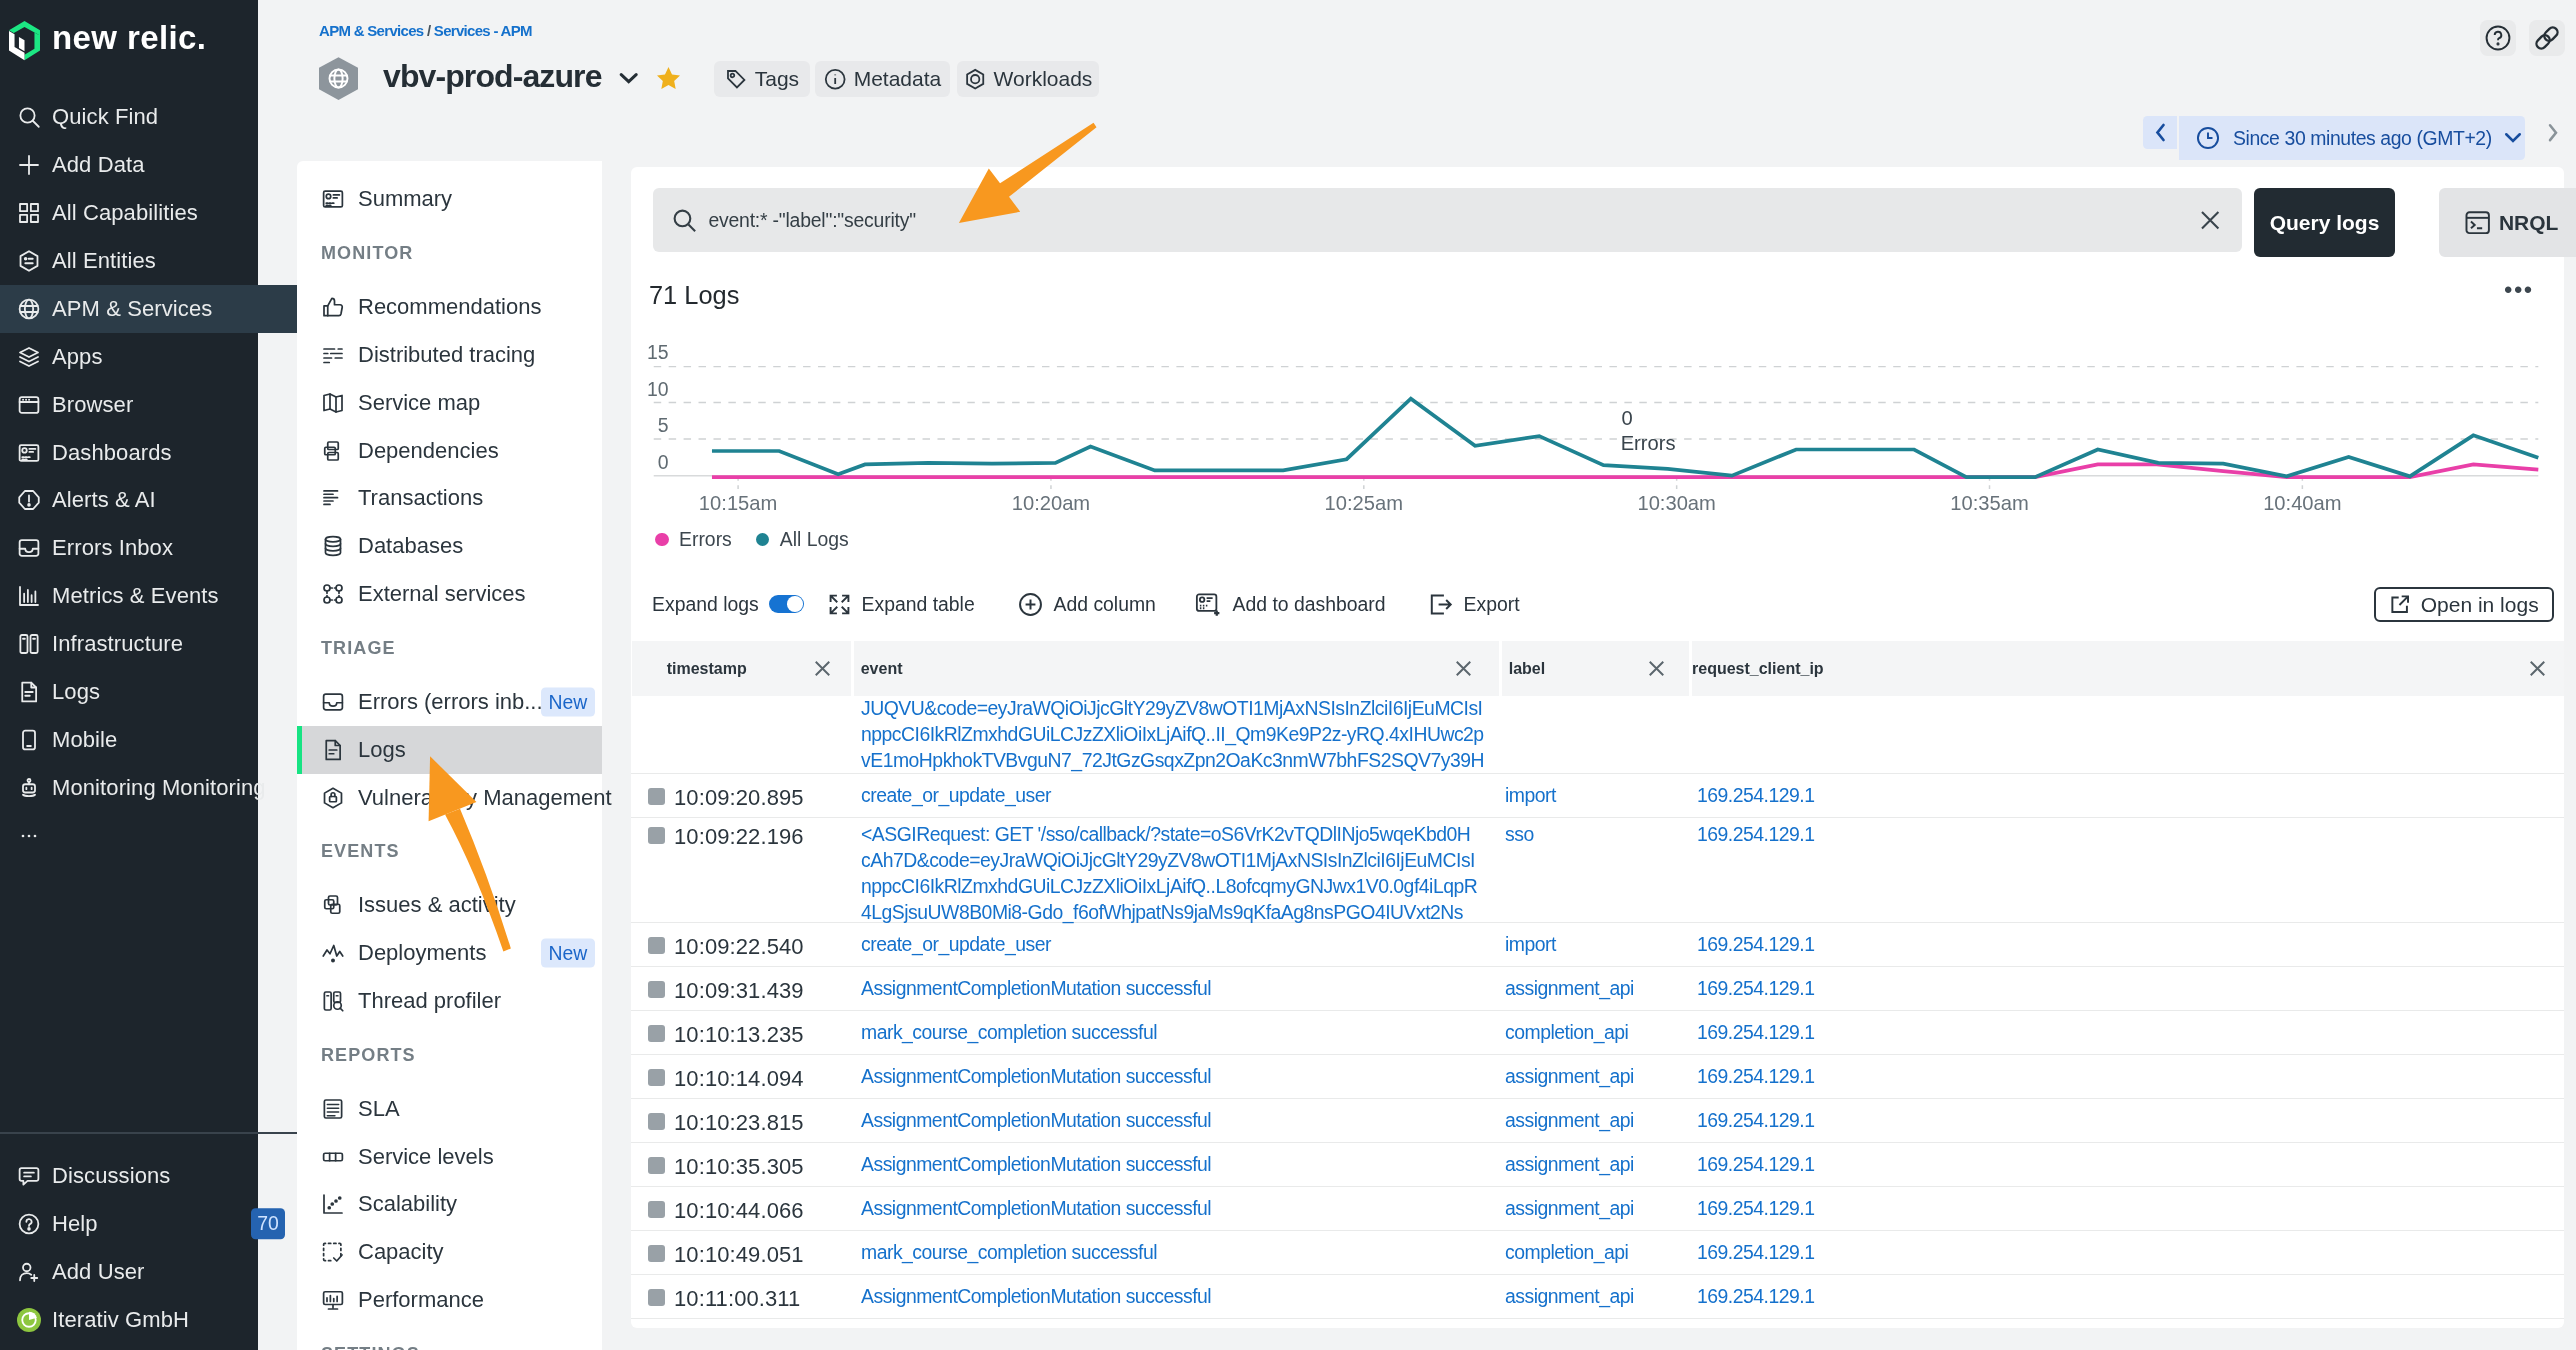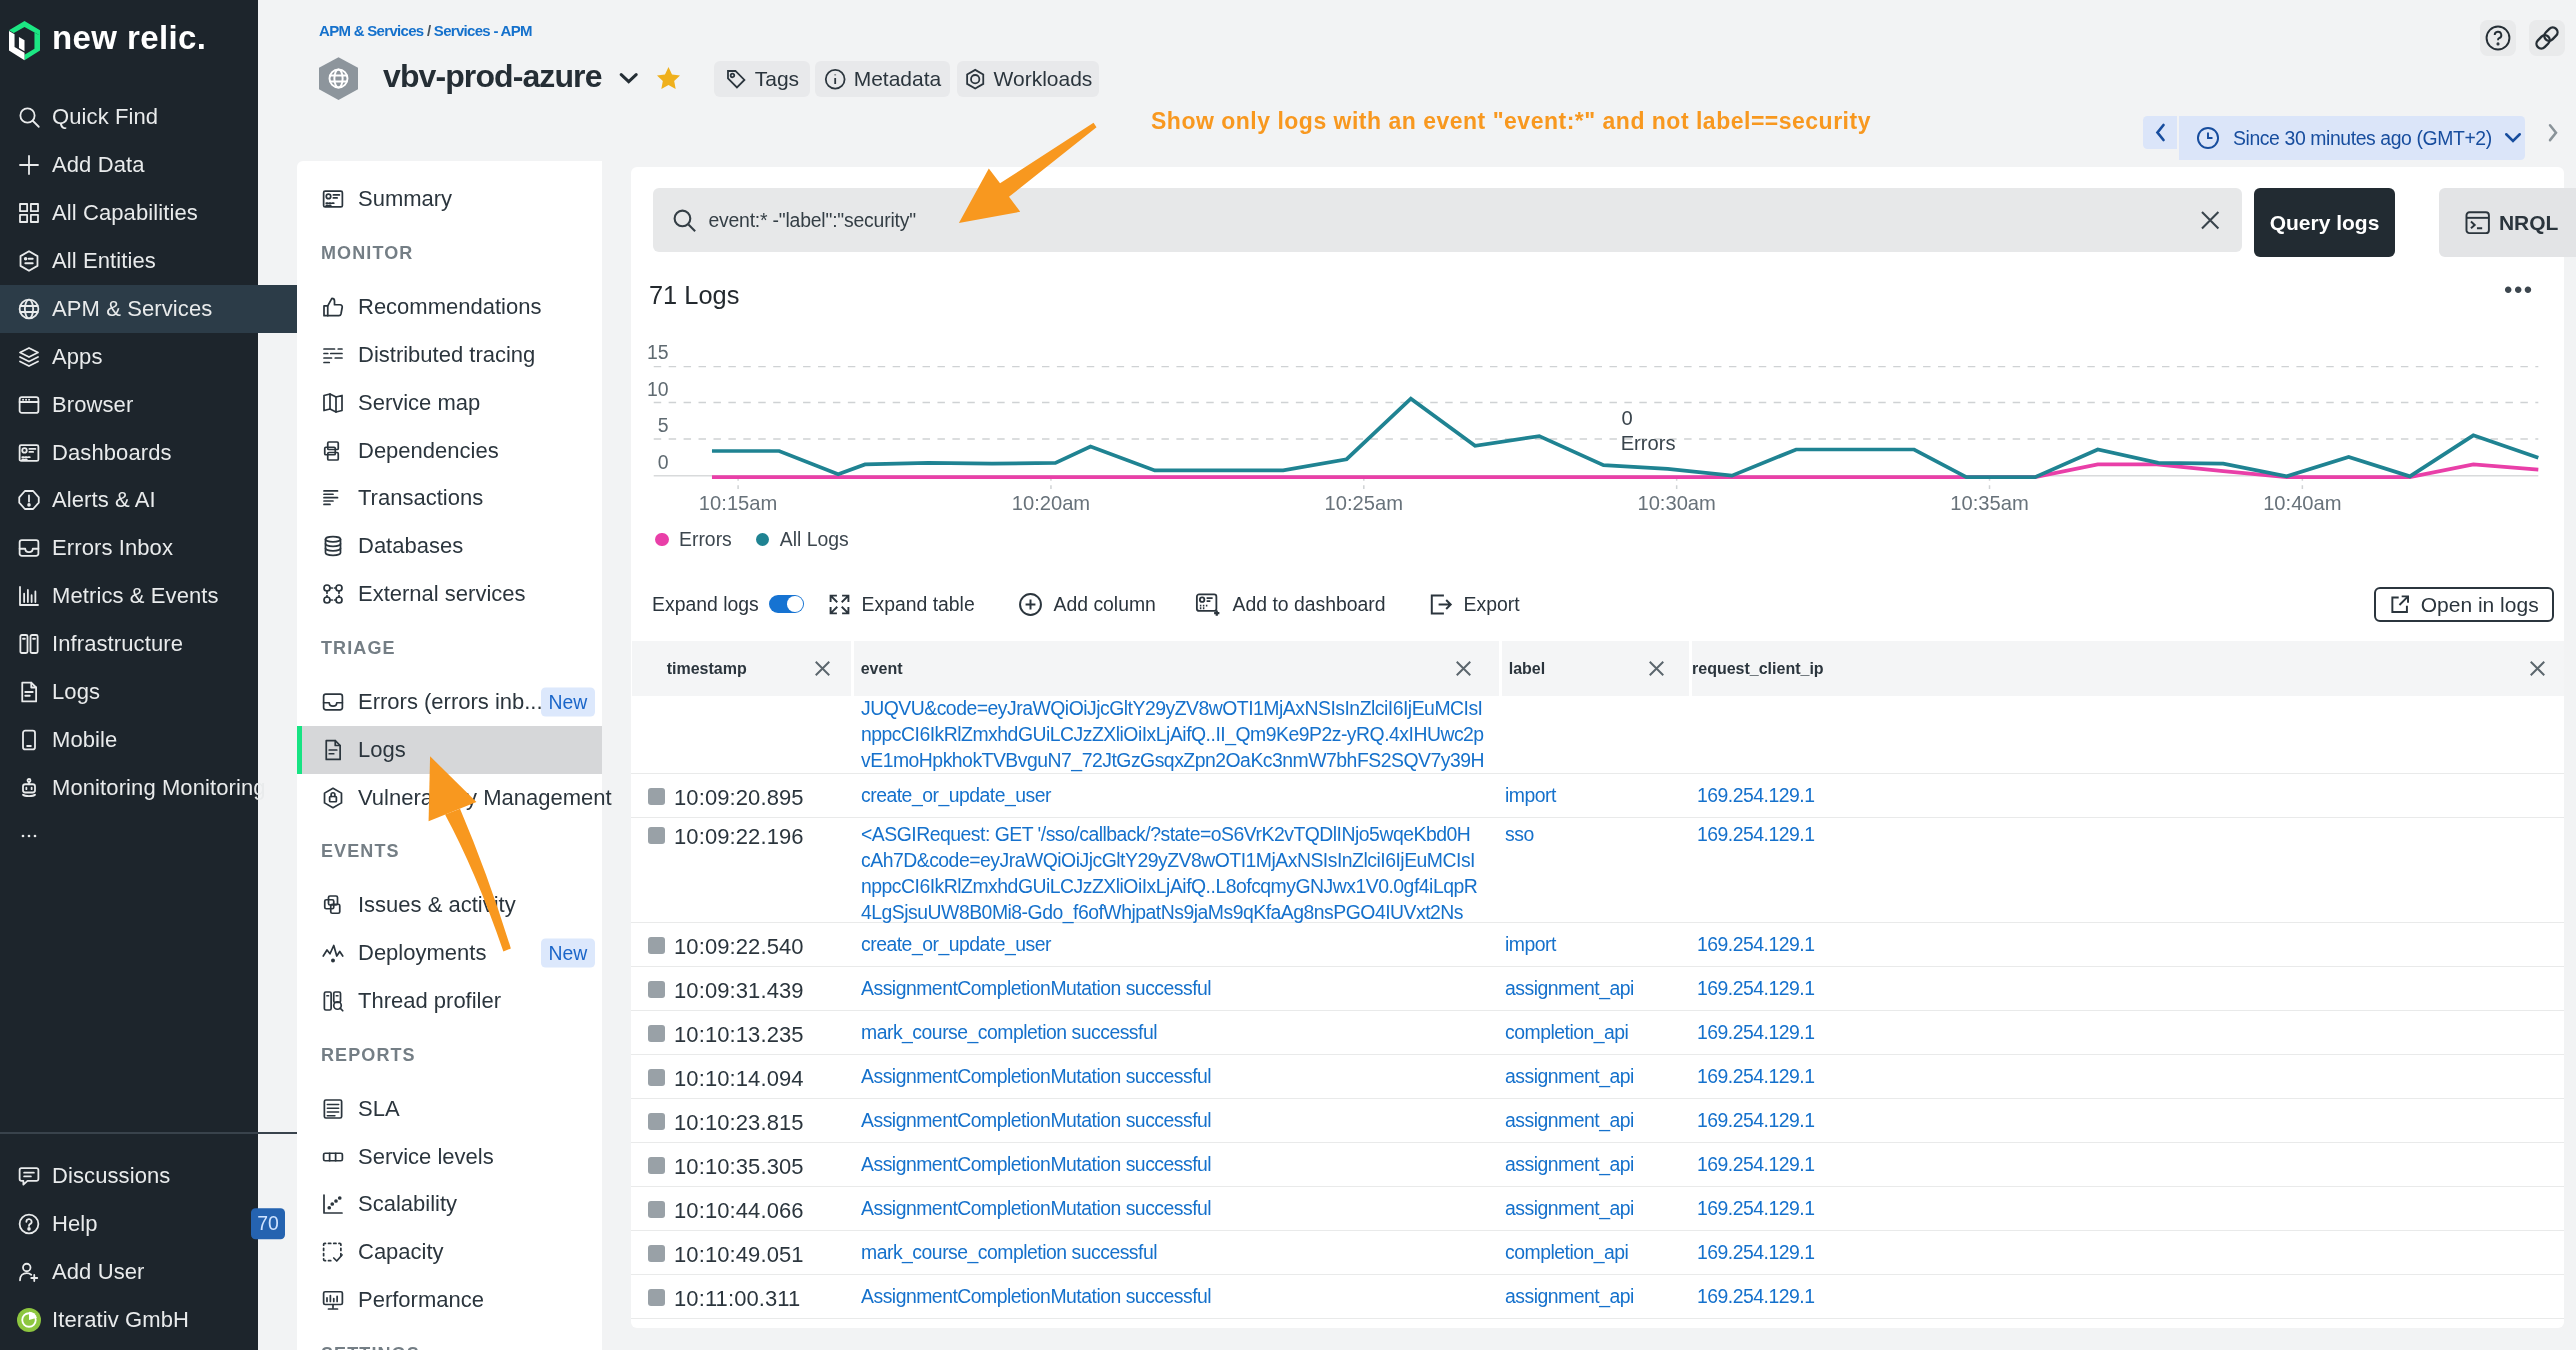--- a/index.html
+++ b/index.html
@@ -547,21 +547,20 @@
   <svg style="margin-left:12px" width="18" height="12" viewBox="0 0 24 16">
         <path d="M3 3 L12 12 L21 3" stroke="#174d9e" stroke-width="3.4" fill="none" stroke-linecap="round"></path>
       </svg>
 </div>
 <div id="tp-right">
       <svg width="12" height="19.4" viewBox="0 0 16 26">
         <path d="M4 3 L12 13 L4 23" stroke="#8a9399" stroke-width="3.4" fill="none" stroke-linecap="round"></path>
       </svg>
     </div>
 
-<div id="annot">Show only logs with an event "event:*" and not label==security</div>
 
 <div id="card">
   <div id="searchbox">
     <svg class="abs" style="left:18.7px;top:20px" width="25.4" height="25.4" viewBox="0 0 34 34" fill="none" stroke="#343e45" stroke-width="2.8">
           <circle cx="14" cy="14" r="10.5"></circle>
           <path d="M22 22 L31 31"></path>
         </svg>
     <div id="searchtext">event:* -"label":"security"</div>
     <svg class="abs" style="left:1546px;top:21px" width="22.4" height="22.4" viewBox="0 0 30 30">
           <path d="M4 4 L26 26 M26 4 L4 26" stroke="#39444c" stroke-width="2.8"></path>

